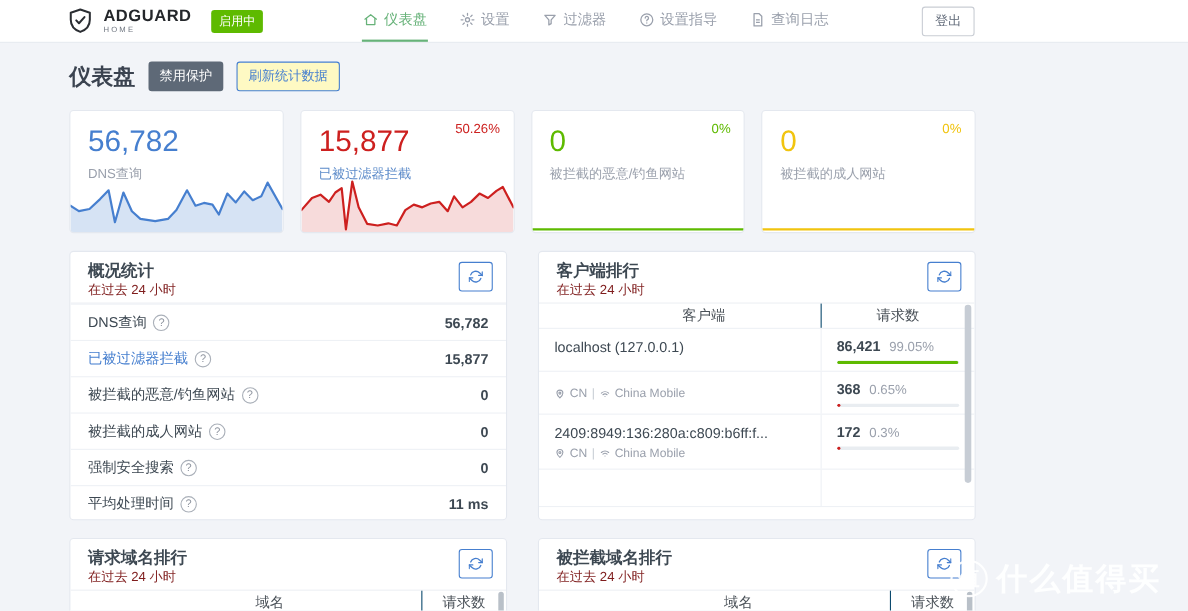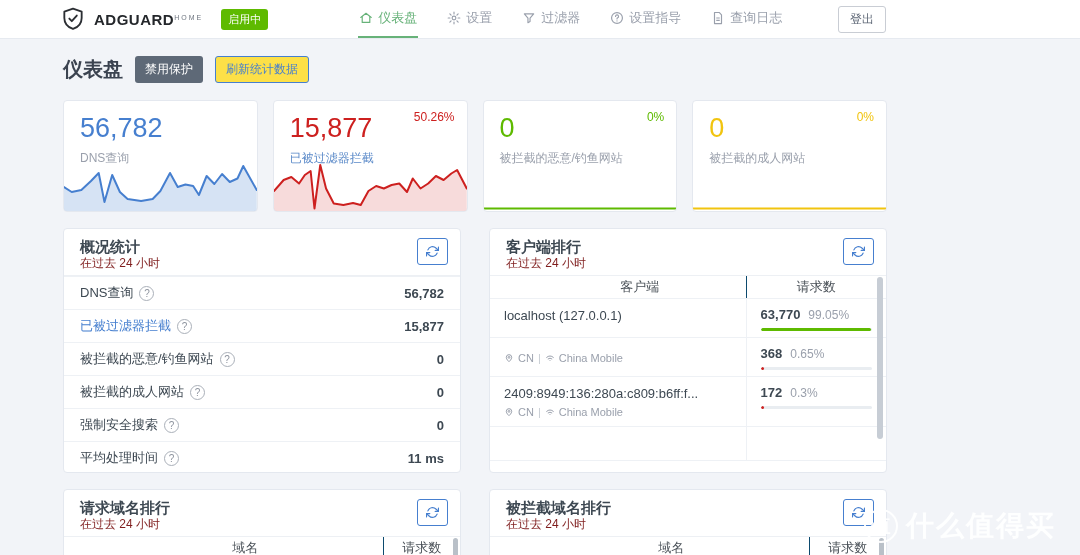--- a/index.html
+++ b/index.html
@@ -3,36 +3,36 @@
 <meta charset="utf-8">
 <style>
   * { margin:0; padding:0; box-sizing:border-box; }
   html,body { width:1080px; height:555px; overflow:hidden; }
   body { background:#f2f4f8; font-family:"Liberation Sans","DejaVu Sans",sans-serif; position:relative; color:#3d4852; }
 
   
   .topnav { height:39px; background:#fff; border-bottom:1px solid #e6eaf0; display:flex; align-items:stretch; padding-left:60px; }
   .logo-wrap { display:flex; align-items:center; gap:8px; }
   .logo-shield { width:26px; height:26px; display:flex; align-items:center; }
-  .brand-text { display:flex; flex-direction:row; line-height:1; }
+  .brand-text { display:flex; flex-direction:column; line-height:1; }
   .brand-main { font-size:15px; font-weight:700; letter-spacing:.5px; color:#24272b; }
   .brand-sub { font-size:7px; letter-spacing:2px; color:#6f7680; margin-top:2px; }
   .status-badge { background:#5eba00; color:#fff; font-size:11px; padding:3px 7px; border-radius:3px; margin-left:10px; }
   .menu { display:flex; margin-left:90px; gap:28px; }
   .nav-item { display:flex; align-items:center; gap:5px; font-size:13px; color:#9aa0ac; border-bottom:2px solid transparent; padding:0 1px; cursor:pointer; }
   .nav-item.active { border-bottom-color:#67b279; }
   .nav-item svg { width:14px; height:14px; }
   .logout-btn { align-self:center; margin-left:auto; margin-right:194px; background:#fff; border:1px solid #c9cdd4; color:#5f6877; font-size:12px; padding:4px 11px; border-radius:3px; cursor:pointer; }
 
   
   .main { width:824px; margin:17px 0 0 63px; }
   .page-head { display:flex; align-items:center; gap:12px; }
   .page-title { font-size:20px; font-weight:700; color:#3b4350; }
   .btn-dark { background:#5e6977; color:#fff; border:none; font-size:12px; padding:5px 10px; border-radius:3px; cursor:pointer; }
-  .btn-outline { background:#fde047; color:#467fcf; border:1px solid #467fcf; font-size:12px; padding:4px 10px; border-radius:3px; cursor:pointer; }
+  .btn-outline { background:#fef9c3; color:#467fcf; border:1px solid #467fcf; font-size:12px; padding:4px 10px; border-radius:3px; cursor:pointer; }
 
   
   .cards-row { display:flex; gap:15px; margin-top:17px; }
   .card { position:relative; flex:1; height:112px; background:#fff; border:1px solid #e4e8ef; border-radius:4px; overflow:hidden; }
   .card-value { position:absolute; top:12px; left:16px; font-size:27px; font-weight:500; }
   .card-label { position:absolute; top:49px; left:16px; font-size:12px; color:#9aa0ac; }
   .card-percent { position:absolute; top:9px; right:12px; font-size:12px; }
   .spark { position:absolute; left:0; right:0; bottom:0; height:50px; }
   .spark svg { width:100%; height:100%; display:block; }
   .spark-flat { height:8px; }
@@ -269,21 +269,21 @@
         <span class="c1 w65">客户端</span>
         <span class="c2">请求数</span>
       </div>
 
       <div class="client-row">
         <div class="c1">
           <div class="client-name">localhost (127.0.0.1)</div>
         </div>
         <div class="c2">
           <div class="count-line">
-            <span class="count-num">63,770</span>
+            <span class="count-num">86,421</span>
             <span class="count-pct">99.05%</span>
           </div>
           <div class="bar-track">
             <i class="bar-fill" style="width: 99.05%; background: rgb(94, 186, 0);"></i>
           </div>
         </div>
       </div>
 
       <div class="client-row">
         <div class="c1">

